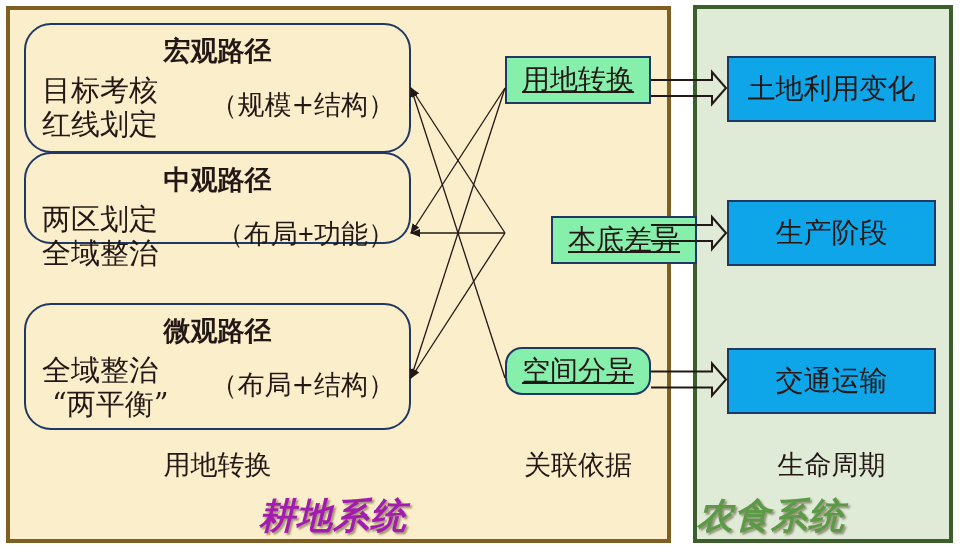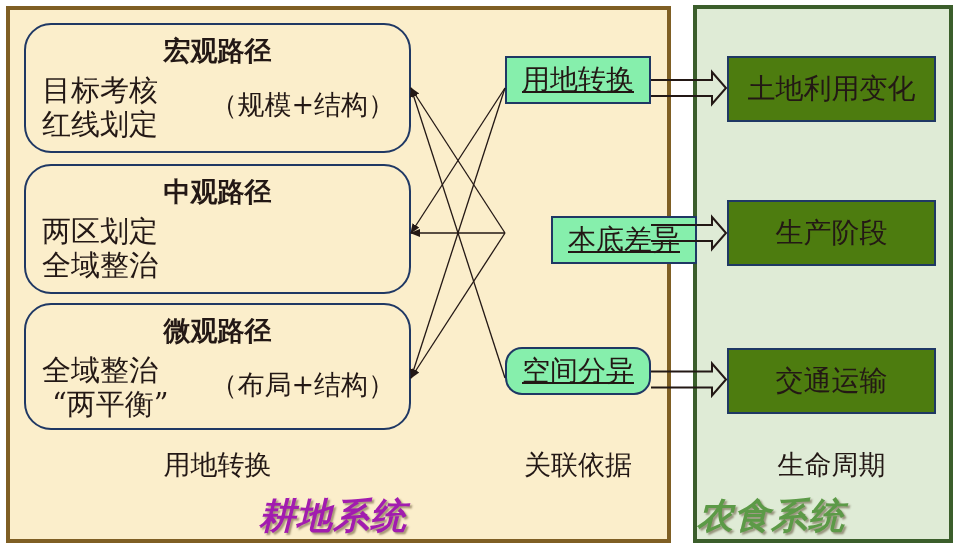--- a/index.html
+++ b/index.html
@@ -13,43 +13,44 @@
   .box { border:2px solid #1f3864; }
   .path-box { left:24px; width:387px; background:#fbeecb;border-radius:27px; }
   .path-title { position:absolute; left:0; right:0; top:8px; text-align:center;
                 font-size:27px; font-weight:bold; letter-spacing:0px; }
   .path-l1, .path-l2 { position:absolute; left:16px; font-size:29px; white-space:nowrap; }
   .path-l1 { top:46px; }
   .path-l2 { top:80px; }
   .path-note { position:absolute; right:14px; top:62px; font-size:27px; white-space:nowrap; }
   .mid-box { left:505px; width:146px; height:48px; background:#86efac;
              display:flex; align-items:center; justify-content:center; font-size:28px;text-decoration:underline; }
-  .right-box { left:727px; width:209px; height:66px; background:#4d7c0f;
+  .right-box { left:727px; width:209px; height:66px; background:#0ea5e9;
                display:flex; align-items:center; justify-content:center; font-size:28px; }
   .col-label { font-size:27px; text-align:center; white-space:nowrap; }
   .sys-title { font-size:36px; font-weight:bold; font-style:italic; white-space:nowrap;
                text-shadow:2px 2px 2px rgba(60,40,10,0.45); letter-spacing:1px; }
   svg#links { position:absolute; left:0; top:0; }
 </style>
 </head>
 <body>
 
 <div id="sys-left" class="abs"></div>
 <div id="sys-right" class="abs"></div>
 
 <div class="abs box path-box" style="top:23px;height:130px;">
   <div class="path-title">宏观路径</div>
   <div class="path-l1">目标考核</div>
   <div class="path-l2">红线划定</div>
   <div class="path-note">（规模+结构）</div>
 </div>
-<div class="abs box path-box" style="top:164px;height:130px;font-family:Liberation Mono, monospace;">
+<div class="abs box path-box" style="top:152px;height:92px;font-family:Liberation Mono, monospace;">
   <div class="path-title">中观路径</div>
   <div class="path-l1">两区划定</div>
   <div class="path-l2">全域整治</div>
+  <div class="path-note">（布局+功能）</div>
 </div>
 <div class="abs box path-box" style="top:303px;height:127px;">
   <div class="path-title">微观路径</div>
   <div class="path-l1">全域整治</div>
   <div class="path-l2" style="left:26px;">“两平衡”</div>
   <div class="path-note">（布局+结构）</div>
 </div>
 
 <div class="abs box mid-box" style="top:56px;">
   <span>用地转换</span>

